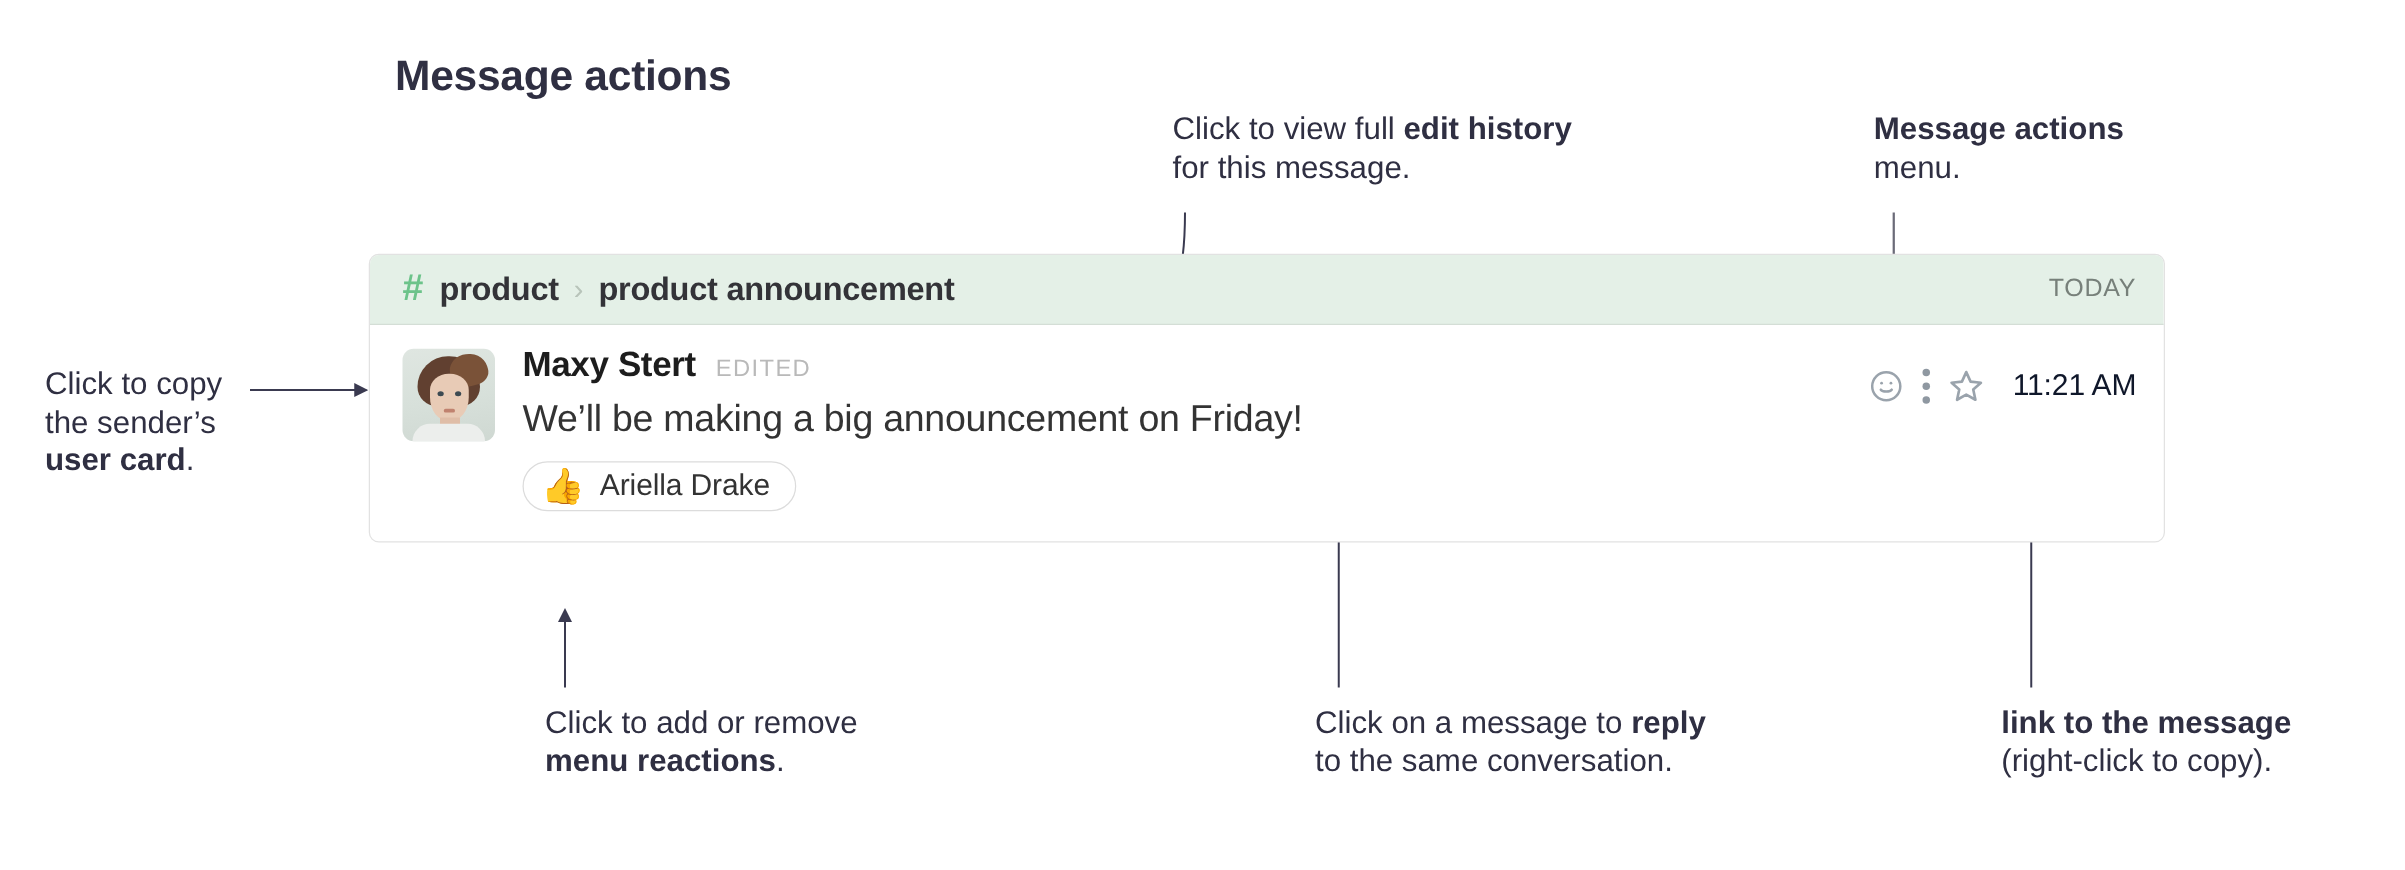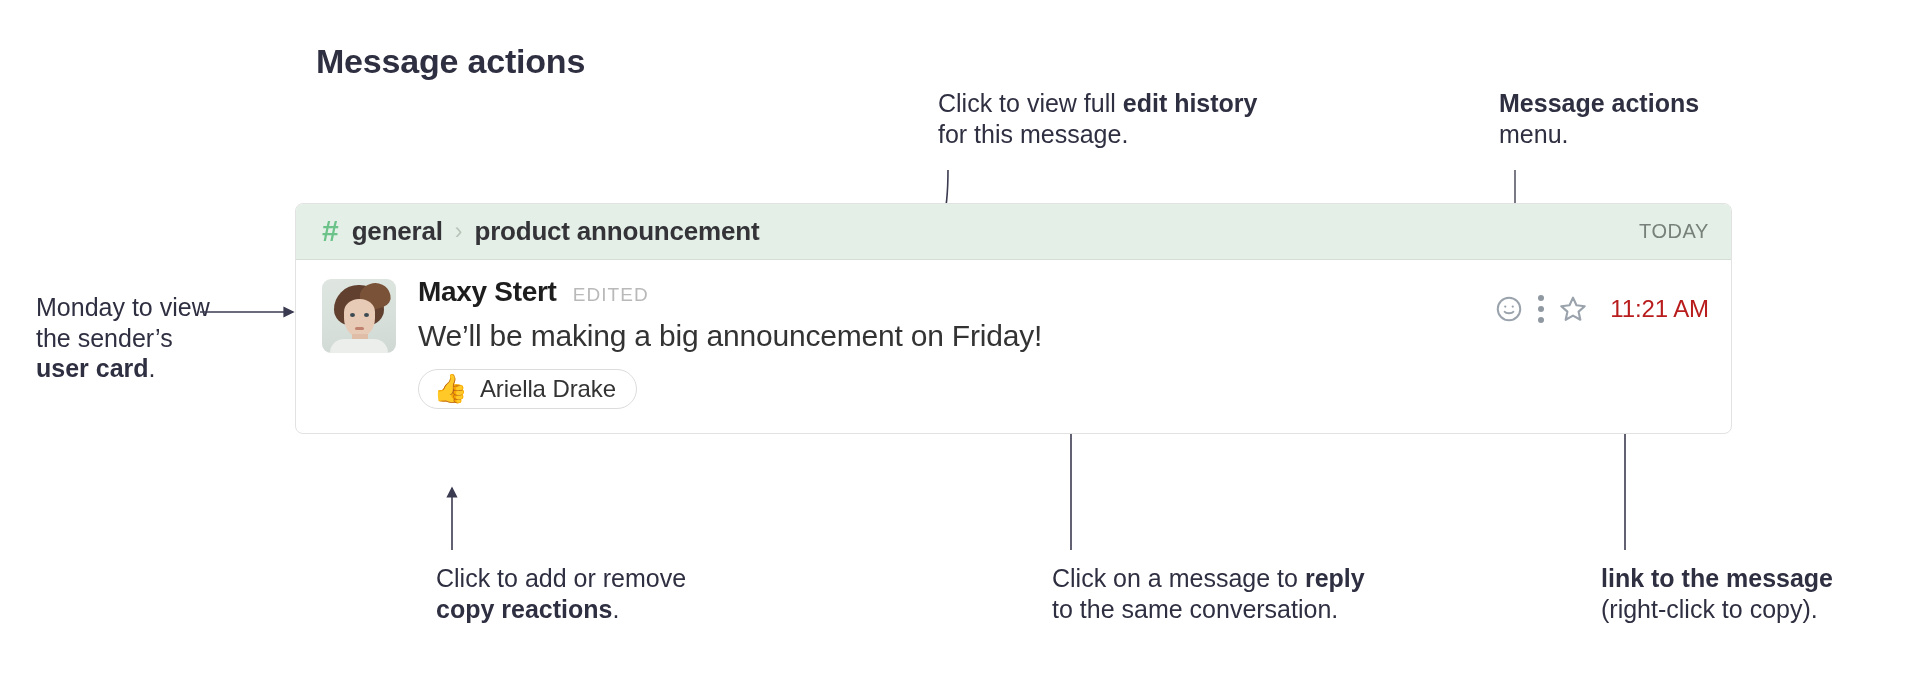--- a/index.html
+++ b/index.html
@@ -267,41 +267,41 @@
   #dots-icon i {
     display: block;
     width: 6px; height: 6px;
     border-radius: 50%;
     background: #8f98a1;
     margin: 2.5px 0;
   }
   #timestamp {
     margin-left: 18px;
     font-size: 24px;
-    color: #b91c1c;
+    color: #0f172a;
     letter-spacing: -0.1px;
   }
 </style>
 </head>
 <body>
 
 <div id="page-title">Message actions</div>
 
 <div class="annotation" id="ann-edit-history"><span>Click to view full </span><b>edit history</b><span>
 for this message.</span></div>
 
 <div class="annotation" id="ann-actions-menu"><span></span><b>Message actions</b><span>
 menu.</span></div>
 
-<div class="annotation" id="ann-user-card"><span>Monday to view
+<div class="annotation" id="ann-user-card"><span>Click to copy
 the sender’s
 </span><b>user card</b><span>.</span></div>
 
 <div class="annotation" id="ann-emoji"><span>Click to add or remove
-</span><b>copy reactions</b><span>.</span></div>
+</span><b>menu reactions</b><span>.</span></div>
 
 <div class="annotation" id="ann-reply"><span>Click on a message to </span><b>reply</b><span>
 to the same conversation.</span></div>
 
 <div class="annotation" id="ann-timestamp"><b>link to the message</b><span>
 (right-click to copy).</span></div>
 
 <svg id="leaders" viewBox="0 0 1924 696">
   <defs>
     <marker id="arrowhead" markerWidth="7" markerHeight="7" refX="6" refY="3.5" orient="auto">
@@ -319,21 +319,21 @@
 
   <path d="M1071,550 L1071,424" stroke="#3a3a50" stroke-width="1.6" fill="none" marker-end="url(#arrowhead)"></path>
 
   <path d="M1625,550 L1625,330" stroke="#3a3a50" stroke-width="1.6" fill="none" marker-end="url(#arrowhead)"></path>
 </svg>
 
 <div id="message-card">
 
   <div id="card-header">
     <span id="hash-icon">#</span>
-    <span id="stream-name">general</span>
+    <span id="stream-name">product</span>
     <span id="breadcrumb-sep">›</span>
     <span id="topic-name">product announcement</span>
     <span id="today-label">TODAY</span>
   </div>
 
   <div id="card-body">
 
     <div id="message-row">
 
       <div id="avatar" title="Maxy Stert avatar photo">

